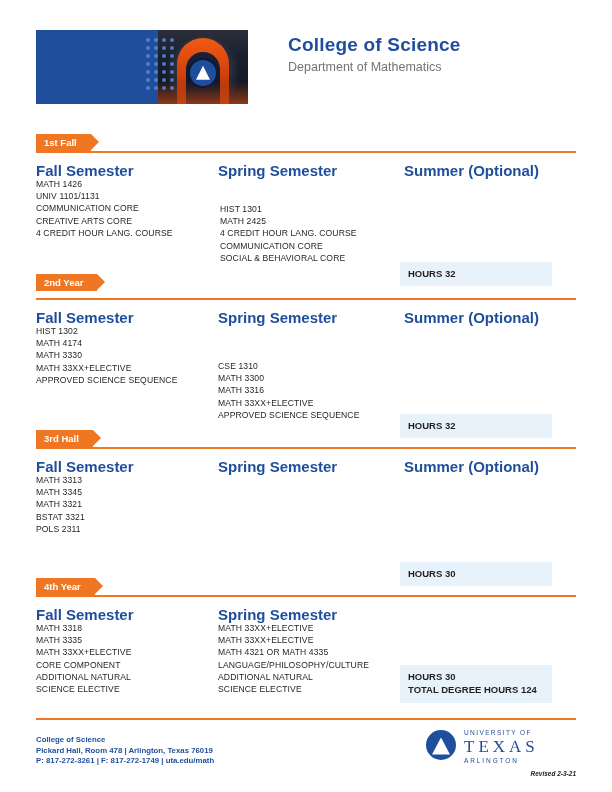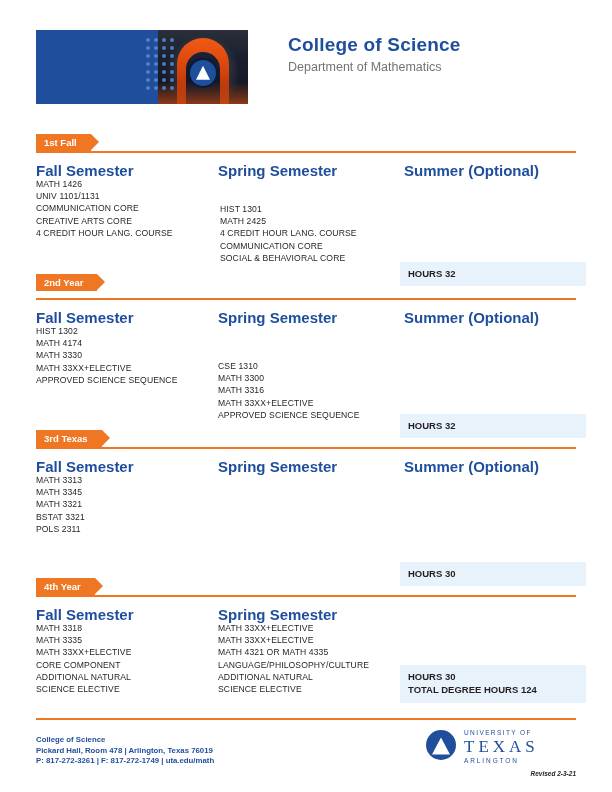--- a/index.html
+++ b/index.html
@@ -193,21 +193,21 @@
   .col-list {
     position: absolute;
     font-size: 8.6px;
     line-height: 12.2px;
     color: #231f20;
     letter-spacing: 0.1px;
   }
   .hours-band {
     position: absolute;
     left: 400px;
-    width: 186px;
+    width: 152px;
     background: #e8f2fa;
     box-sizing: border-box;
     padding: 5px 0 1px 8px;
   }
   .hours-band .hrs {
     font-size: 9.5px;
     font-weight: bold;
     color: #231f20;
     line-height: 13px;
   }
@@ -368,21 +368,21 @@
 APPROVED SCIENCE SEQUENCE</div>
   <div class="col-list" style="left:218px;top:325px;white-space:pre;margin-top:35px;">CSE 1310
 MATH 3300
 MATH 3316
 MATH 33XX+ELECTIVE
 APPROVED SCIENCE SEQUENCE</div>
   <div class="hours-band" style="top:414px;height:24px;">
     <div class="hrs">HOURS 32</div>
   </div>
 
-  <div class="year-tab" style="top:430px;">3rd Texas</div>
+  <div class="year-tab" style="top:430px;">3rd Hall</div>
   <div class="rule" style="top:447px;"></div>
   <div class="col-head" style="left:36px;top:458px;">Fall Semester</div>
   <div class="col-head" style="left:218px;top:458px;">Spring Semester</div>
   <div class="col-head" style="left:404px;top:458px;">Summer (Optional)</div>
   <div class="col-list" style="left:36px;top:474px;white-space:pre;">MATH 3313
 MATH 3345
 MATH 3321
 BSTAT 3321
 POLS 2311</div>
   <div class="hours-band" style="top:562px;height:24px;">

